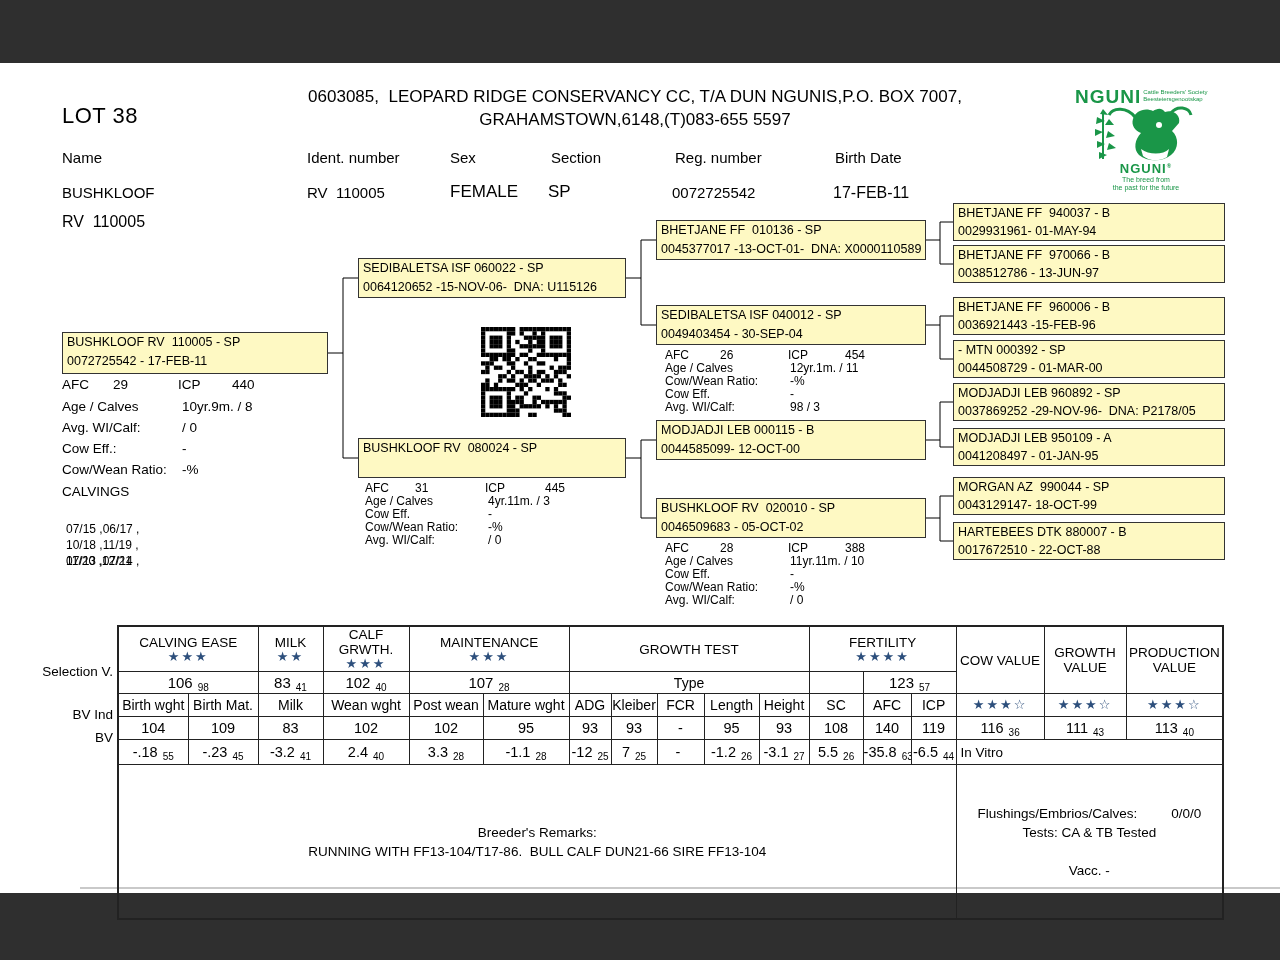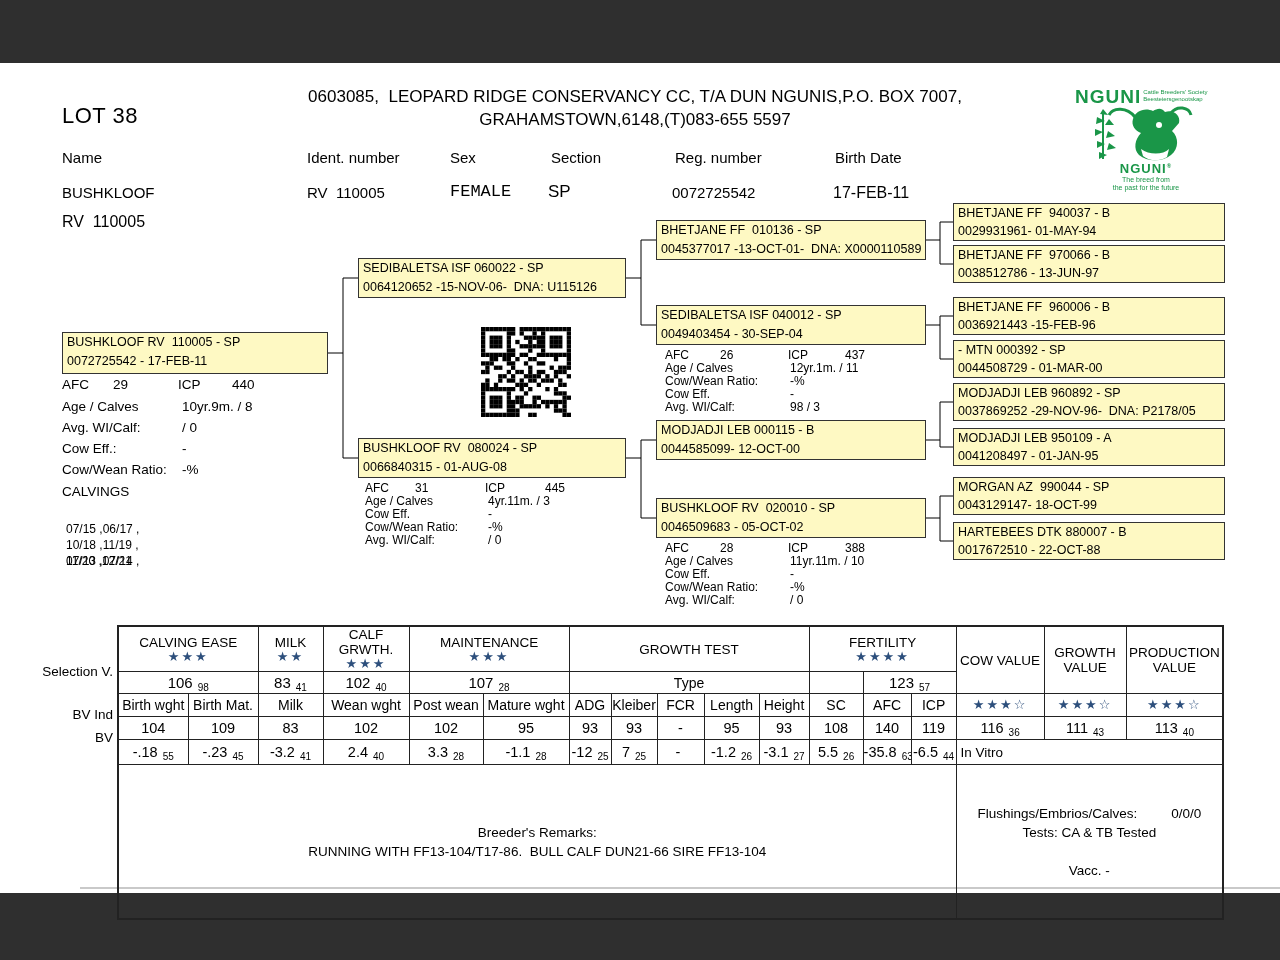--- a/index.html
+++ b/index.html
@@ -72,21 +72,21 @@
 
 <div class="abs flabel" style="left:62px;">Name</div>
 <div class="abs flabel" style="left:307px;">Ident. number</div>
 <div class="abs flabel" style="left:450px;">Sex</div>
 <div class="abs flabel" style="left:551px;">Section</div>
 <div class="abs flabel" style="left:675px;">Reg. number</div>
 <div class="abs flabel" style="left:835px;">Birth Date</div>
 
 <div class="abs fvalue" style="left:62px;">BUSHKLOOF</div>
 <div class="abs fvalue" style="left:307px;">RV  110005</div>
-<div class="abs fvalue big" style="left:450px;top:182px;font-family:Liberation Mono, monospace;">FEMALE</div>
+<div class="abs fvalue big" style="left:450px;top:182px;">FEMALE</div>
 <div class="abs fvalue big" style="left:548px;top:182px;">SP</div>
 <div class="abs fvalue" style="left:672px;">0072725542</div>
 <div class="abs fvalue" style="left:833px;font-size:16px;">17-FEB-11</div>
 <div class="abs" style="left:62px;top:213px;font-size:16px;white-space:pre;">RV  110005</div>
 
 <div class="abs" id="logo">
   <div class="logo-top">
     <span class="logo-brand">NGUNI</span>
     <span class="logo-soc">
       <span>Cattle Breeders' Society</span><br>
@@ -409,42 +409,41 @@
     <rect x="25.71" y="85.71" width="4.29" height="4.29"></rect>
     <rect x="30.00" y="85.71" width="4.29" height="4.29"></rect>
     <rect x="34.29" y="85.71" width="4.29" height="4.29"></rect>
     <rect x="47.14" y="85.71" width="4.29" height="4.29"></rect>
     <rect x="51.43" y="85.71" width="4.29" height="4.29"></rect>
     <rect x="81.43" y="85.71" width="4.29" height="4.29"></rect>
     <rect x="85.71" y="85.71" width="4.29" height="4.29"></rect>
   </svg>
 <div class="pbox" style="left:358px;top:438px;width:268px;height:40px;">
   <div>BUSHKLOOF RV  080024 - SP</div>
-    <div>0066840315 - 01-AUG-08</div>
 </div>
 <div class="statrow s12 afc4" style="left:365px;top:481px;">
   <span style="width:50px;">AFC</span><span style="width:70px;">31</span>
   <span style="width:60px;">ICP</span><span>445</span>
 </div>
 <div class="statrow s12" style="left:365px;top:494px;"><span style="width:123px;">Age / Calves</span><span>4yr.11m. / 3</span></div>
 <div class="statrow s12" style="left:365px;top:507px;"><span style="width:123px;">Cow Eff.</span><span>-</span></div>
 <div class="statrow s12" style="left:365px;top:520px;"><span style="width:123px;">Cow/Wean Ratio:</span><span>-%</span></div>
 <div class="statrow s12" style="left:365px;top:533px;"><span style="width:123px;">Avg. WI/Calf:</span><span>/ 0</span></div>
 
 <div class="pbox" style="left:656px;top:220px;width:270px;height:40px;">
   <div>BHETJANE FF  010136 - SP</div>
     <div>0045377017 -13-OCT-01-  DNA: X0000110589</div>
 </div>
 <div class="pbox" style="left:656px;top:305px;width:270px;height:40px;">
   <div>SEDIBALETSA ISF 040012 - SP</div>
     <div>0049403454 - 30-SEP-04</div>
 </div>
 <div class="statrow s12 afc4" style="left:665px;top:348px;">
   <span style="width:55px;">AFC</span><span style="width:68px;">26</span>
-  <span style="width:57px;">ICP</span><span>437</span>
+  <span style="width:57px;">ICP</span><span>454</span>
 </div>
 <div class="statrow s12" style="left:665px;top:361px;"><span style="width:125px;">Age / Calves</span><span>12yr.1m. / 11</span></div>
 <div class="statrow s12" style="left:665px;top:374px;"><span style="width:125px;">Cow/Wean Ratio:</span><span>-%</span></div>
 <div class="statrow s12" style="left:665px;top:387px;"><span style="width:125px;">Cow Eff.</span><span>-</span></div>
 <div class="statrow s12" style="left:665px;top:400px;"><span style="width:125px;">Avg. WI/Calf:</span><span>98 / 3</span></div>
 
 <div class="pbox" style="left:656px;top:420px;width:270px;height:40px;">
   <div>MODJADJI LEB 000115 - B</div>
     <div>0044585099- 12-OCT-00</div>
 </div>

